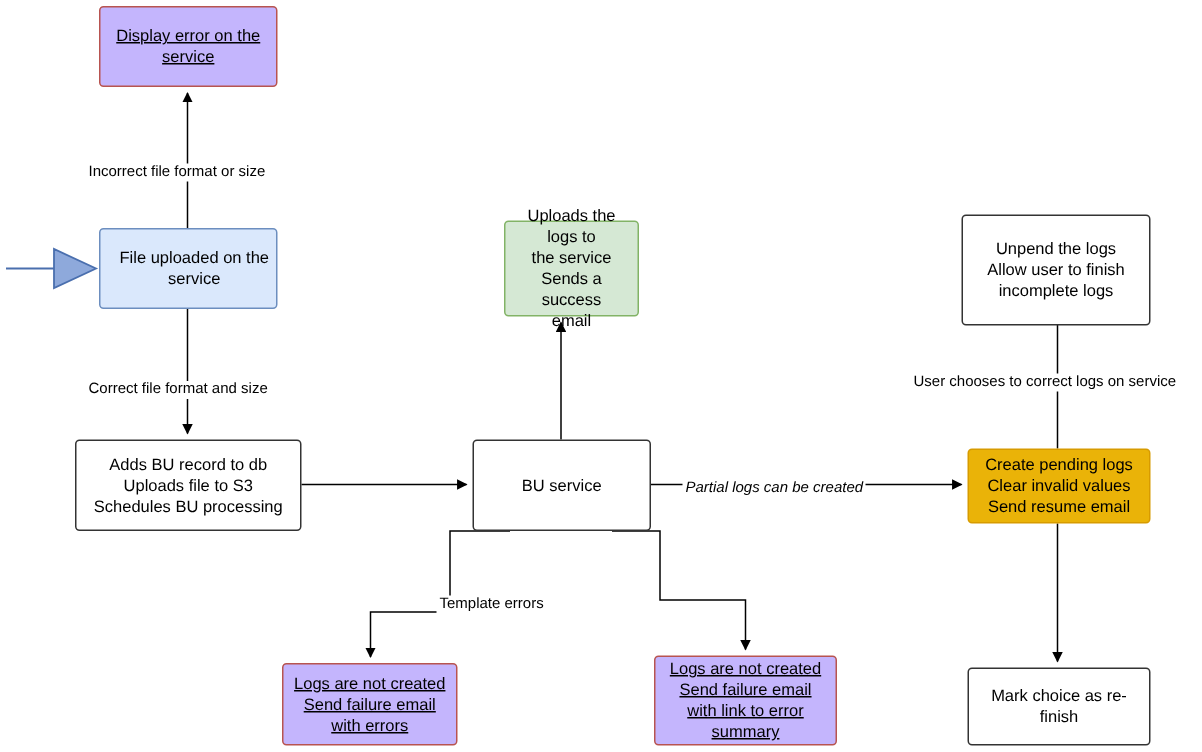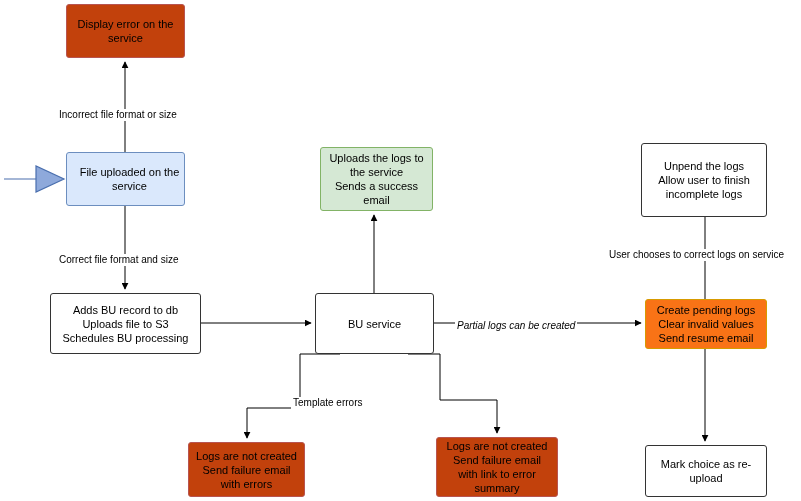--- a/index.html
+++ b/index.html
@@ -35,22 +35,22 @@
     text-align: center;
     font-size: 11px;
     line-height: 14px;
     color: #000000;
     padding: 2px 4px;
     white-space: pre-line;
   }
   .node-white { background: #ffffff; }
   .node-blue  { background: #dae8fc; border-color: #6c8ebf; }
   .node-green { background: #d5e8d4; border-color: #82b366; }
-  .node-red   { background: #c2410c; border-color: #b85450; }
-  .node-yellow{ background: #f97316; border-color: #d79b00; }
+  .node-red   { background: #c4b5fd; border-color: #b85450; text-decoration: underline; }
+  .node-yellow{ background: #eab308; border-color: #d79b00; }
   .edge-label {
     position: absolute;
     font-size: 10px;
     line-height: 12px;
     color: #000000;
     background: #ffffff;
     padding: 0 2px;
     white-space: pre-line;
     text-align: center;
   }
@@ -93,21 +93,21 @@
   <div class="node node-red" style="left:66px; top:4px; width:119px; height:54px;">Display error on the
 service</div>
 
   <div class="node node-blue" style="left:66px; top:152px; width:119px; height:54px;padding-left:12px;">File uploaded on the
 service</div>
 
   <div class="node node-white" style="left:50px; top:293px; width:151px; height:61px;">Adds BU record to db
 Uploads file to S3
 Schedules BU processing</div>
 
-  <div class="node node-green" style="left:320px; top:147px; width:113px; height:64px;">Uploads the logs to
+  <div class="node node-green" style="left:336px; top:147px; width:90px; height:64px;">Uploads the logs to
 the service
 Sends a success
 email</div>
 
   <div class="node node-white" style="left:315px; top:293px; width:119px; height:61px;">BU service</div>
 
   <div class="node node-red" style="left:188px; top:442px; width:117px; height:55px;">Logs are not created
 Send failure email
 with errors</div>
 
@@ -118,21 +118,21 @@
 
   <div class="node node-white" style="left:641px; top:143px; width:126px; height:74px;">Unpend the logs
 Allow user to finish
 incomplete logs</div>
 
   <div class="node node-yellow" style="left:645px; top:299px; width:122px; height:50px;">Create pending logs
 Clear invalid values
 Send resume email</div>
 
   <div class="node node-white" style="left:645px; top:445px; width:122px; height:52px;">Mark choice as re-
-upload</div>
+finish</div>
 
   <div class="edge-label" style="left:57px; top:109px;">Incorrect file format or size</div>
 
   <div class="edge-label" style="left:57px; top:254px;">Correct file format and size</div>
 
 
   <div class="edge-label" style="left:455px; top:320px;font-style:italic;">Partial logs can be created</div>
 
   <div class="edge-label" style="left:291px; top:397px;">Template errors</div>
 

